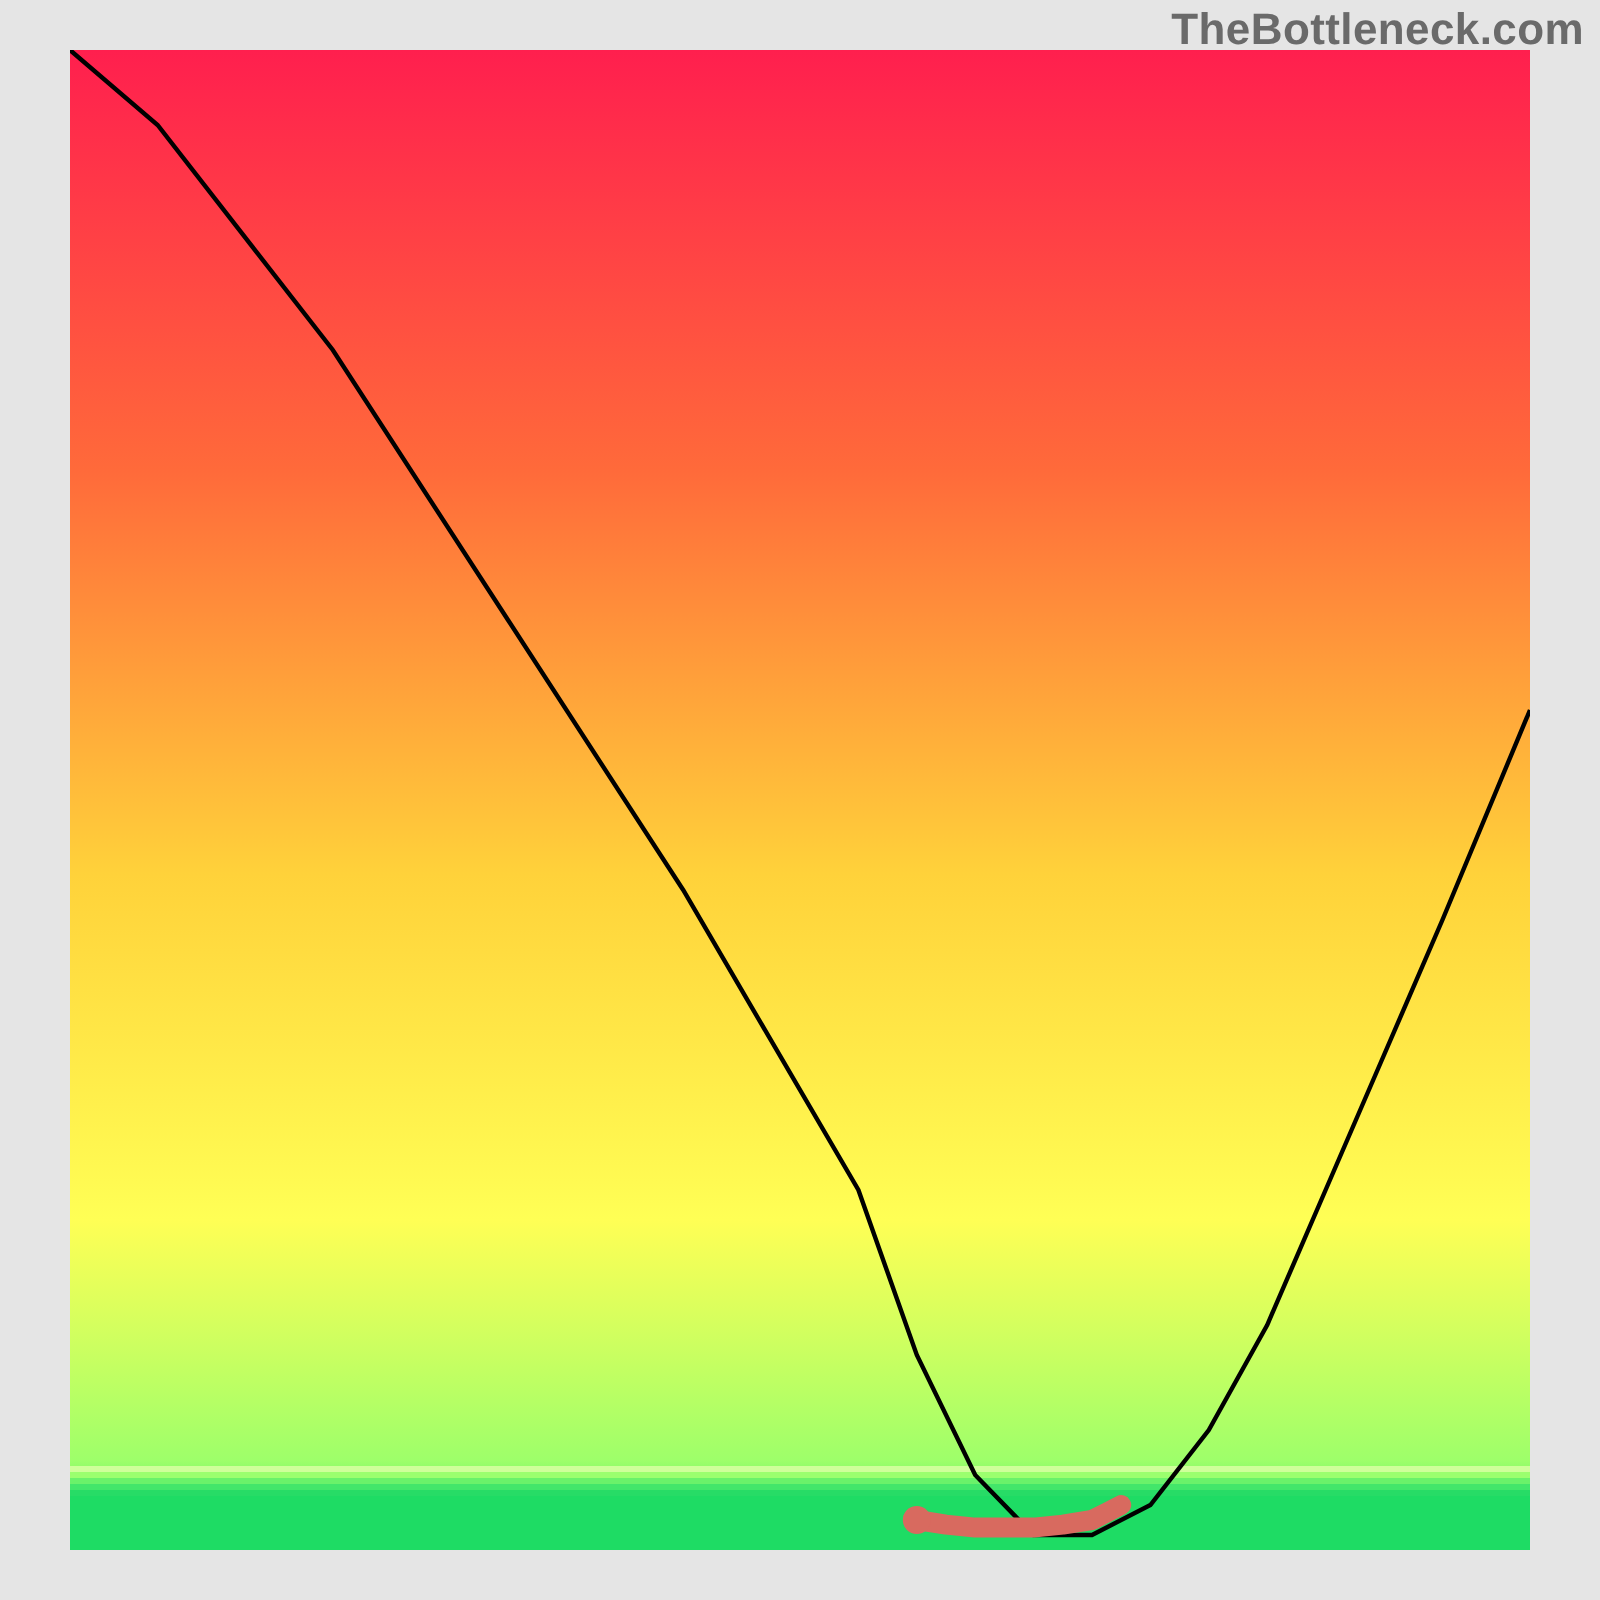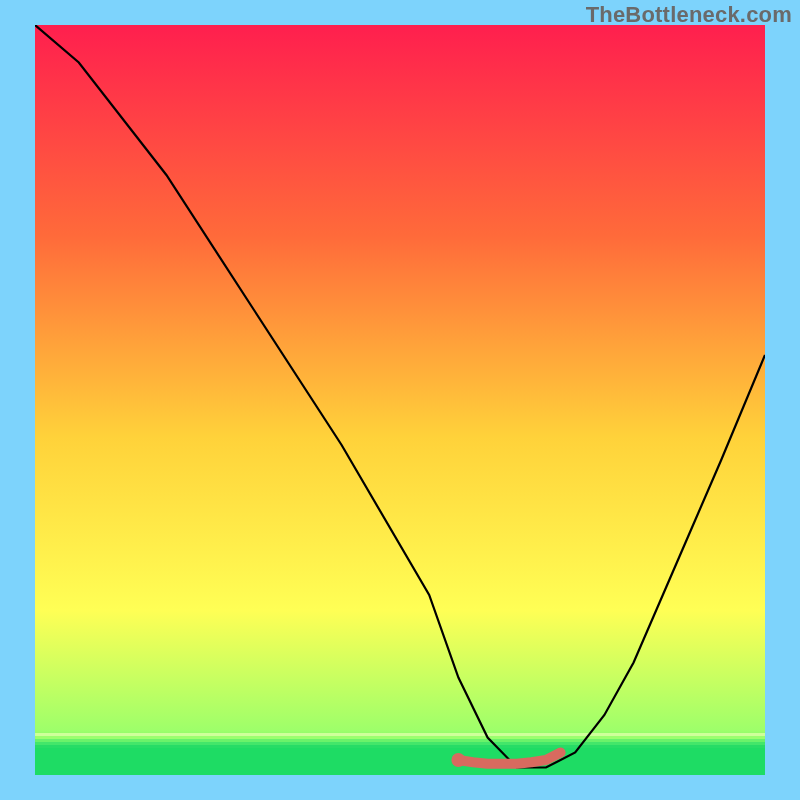--- a/index.html
+++ b/index.html
@@ -8,21 +8,21 @@
     width: 800px;
     height: 800px;
     background: #000;
     overflow: hidden;
     font-family: Arial, Helvetica, sans-serif;
   }
   .frame {
     position: relative;
     width: 800px;
     height: 800px;
-    background: #7dd3fc;
+    background: #e5e5e5;
   }
   .watermark {
     position: absolute;
     top: 2px;
     right: 8px;
     color: #6a6a6a;
     font-size: 22px;
     font-weight: 600;
     letter-spacing: 0.2px;
     z-index: 10;

